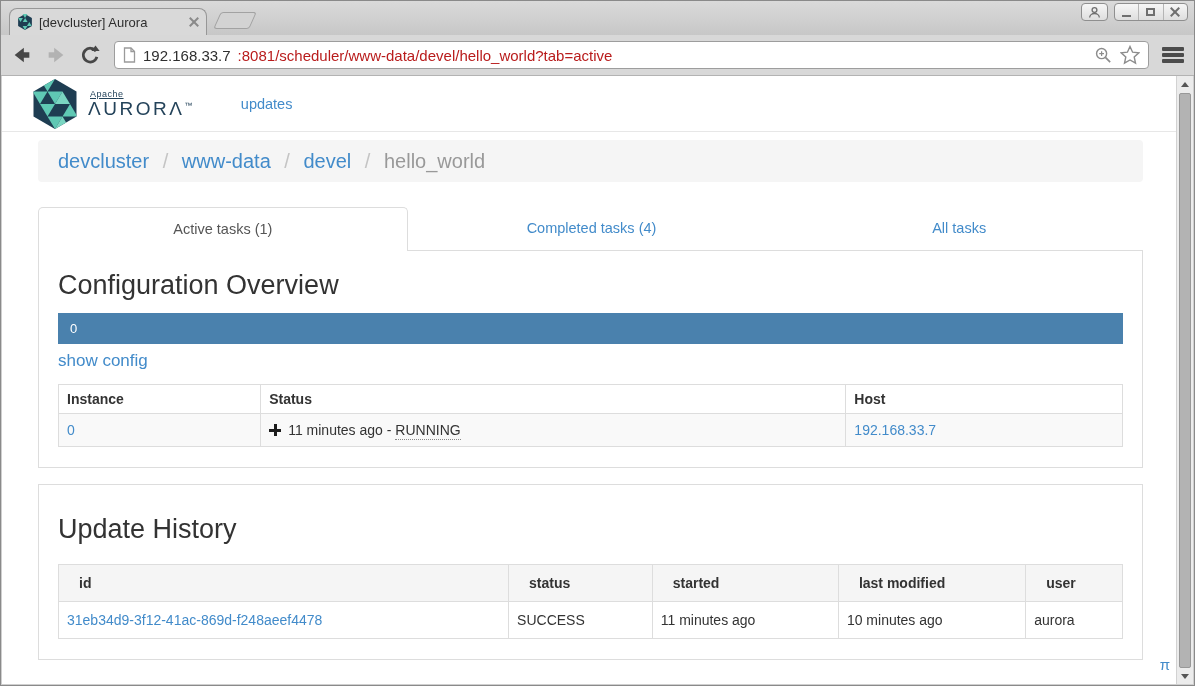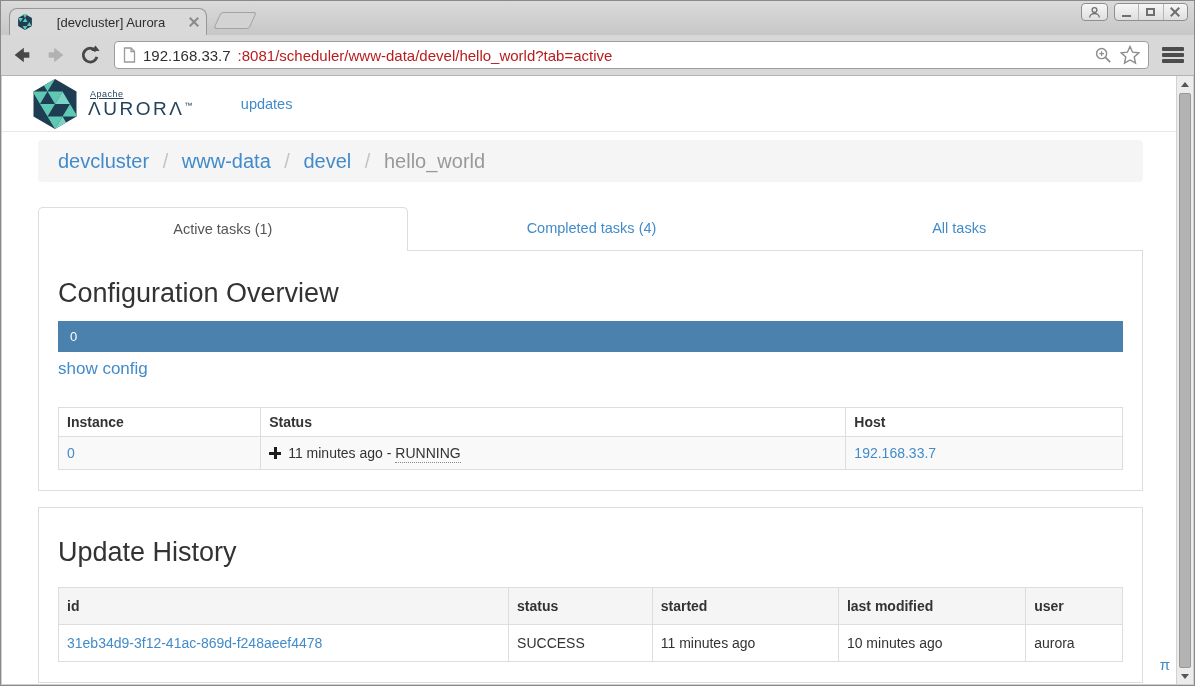--- a/index.html
+++ b/index.html
@@ -9,21 +9,21 @@
     font-family:"Liberation Sans", sans-serif; background:#888;
   }
   .window { position:absolute; inset:0; background:#cfcfcf; border:1px solid #8a8a8a; }
 
   
   .titlebar { position:absolute; top:0; left:0; right:0; height:34px;
     background:linear-gradient(#dadada,#c7c7c7); }
   .btab { position:absolute; left:8px; bottom:0; width:198px; height:27px;
     background:#d9d9d9; border:1px solid #979797; border-bottom:none;
     border-radius:8px 8px 0 0; display:flex; align-items:center; gap:6px; padding:0 7px; }
-  .btab-title { flex:1; font-size:13px; color:#2e2e2e; white-space:nowrap; overflow:hidden;text-align:center; }
+  .btab-title { flex:1; font-size:13px; color:#2e2e2e; white-space:nowrap; overflow:hidden; }
   .xcross { position:relative; width:10px; height:10px; display:inline-block; }
   .xcross::before,.xcross::after { content:""; position:absolute; left:-1px; top:4px;
     width:12px; height:2px; background:#8a8a8a; }
   .xcross::before { transform:rotate(45deg); } .xcross::after { transform:rotate(-45deg); }
   .newtab { position:absolute; left:216px; bottom:6px; width:36px; height:17px;
     background:#d3d3d3; border:1px solid #a2a2a2; border-radius:3px; transform:skewX(-24deg); }
   .profile-btn { position:absolute; right:86px; top:2px; width:27px; height:18px;
     background:linear-gradient(#f6f6f6,#dedede); border:1px solid #8f8f8f; border-radius:4px;
     display:flex; align-items:center; justify-content:center; }
   .win-btns { position:absolute; right:6px; top:2px; width:74px; height:18px;
@@ -69,35 +69,35 @@
 
   .tabs { margin-top:25px; display:flex; }
   .tab { flex:1; text-align:center; height:44px; line-height:43px; font-size:14.5px;
     color:#428bca; border-bottom:1px solid #ddd; cursor:pointer; }
   .tab.active { color:#555; background:#fff; border:1px solid #ddd; border-bottom:none;
     border-radius:5px 5px 0 0; cursor:default; }
 
   .panel { border:1px solid #ddd; background:#fff; }
   .panel.attached { border-top:none; padding:8px 19px 20px; }
   .panel.standalone { margin-top:16px; padding:16px 19px 20px; }
-  .section-title { font-size:27px; font-weight:400; color:#333; margin:20px 0 14px; line-height:1.05; }
+  .section-title { font-size:27px; font-weight:400; color:#333; margin:12px 0 14px; line-height:1.05; }
   .panel.standalone .section-title { margin:14px 0 20px; }
 
   .progress { height:31px; background:#4a81ad; color:#fff; font-size:13px;
     line-height:31px; padding-left:12px; }
   .show-config { display:inline-block; margin-top:7px; color:#428bca; font-size:17px; cursor:pointer; }
 
   table.data { width:100%; border-collapse:collapse; font-size:14px; color:#333; }
-  table.instances { margin-top:28px; }
+  table.instances { margin-top:13px; }
   .data th, .data td { border:1px solid #ddd; text-align:left; vertical-align:middle; }
   .data th { font-weight:bold; padding:6px 8px; }
   .instances td { padding:8px 8px; }
   .instances tbody tr { background:#f9f9f9; }
   .instances th:nth-child(1){ width:19%; } .instances th:nth-child(2){ width:55%; } .instances th:nth-child(3){ width:26%; }
-  table.history th { background:#f5f5f5; padding:10px 8px; }
+  table.history th { background:#f5f5f5; padding:10px 20px; }
   table.history td { padding:10px 8px; background:#fff; }
   .history th:nth-child(1){width:42.3%;} .history th:nth-child(2){width:13.5%;}
   .history th:nth-child(3){width:17.5%;} .history th:nth-child(4){width:17.6%;} .history th:nth-child(5){width:9.1%;}
   .cell-link { color:#428bca; cursor:pointer; text-decoration:none; }
   .plus-icon { display:inline-block; width:12px; height:12px; margin-right:7px; vertical-align:-1px;
     background:
       linear-gradient(#1c1c1c,#1c1c1c) 50% 50%/12px 3px no-repeat,
       linear-gradient(#1c1c1c,#1c1c1c) 50% 50%/3px 12px no-repeat; }
   .dotted { border-bottom:1px dotted #888; padding-bottom:1px; }
   .pi-link { position:absolute; right:9px; bottom:11px; color:#428bca; font-size:15px; cursor:pointer; }

